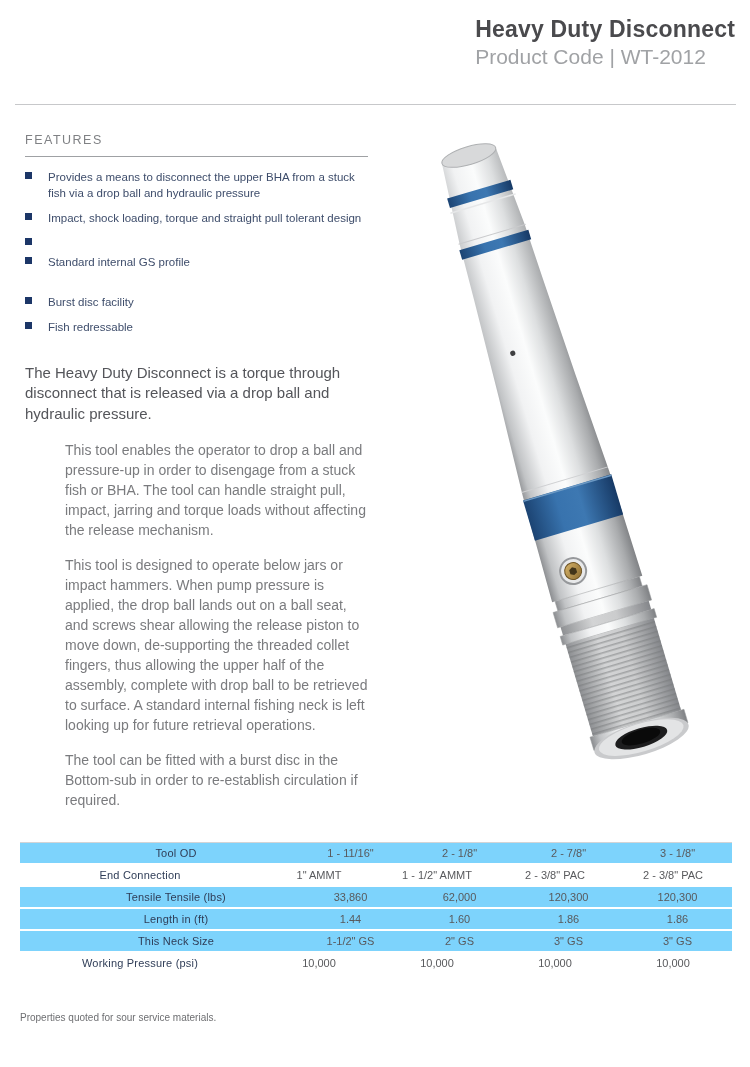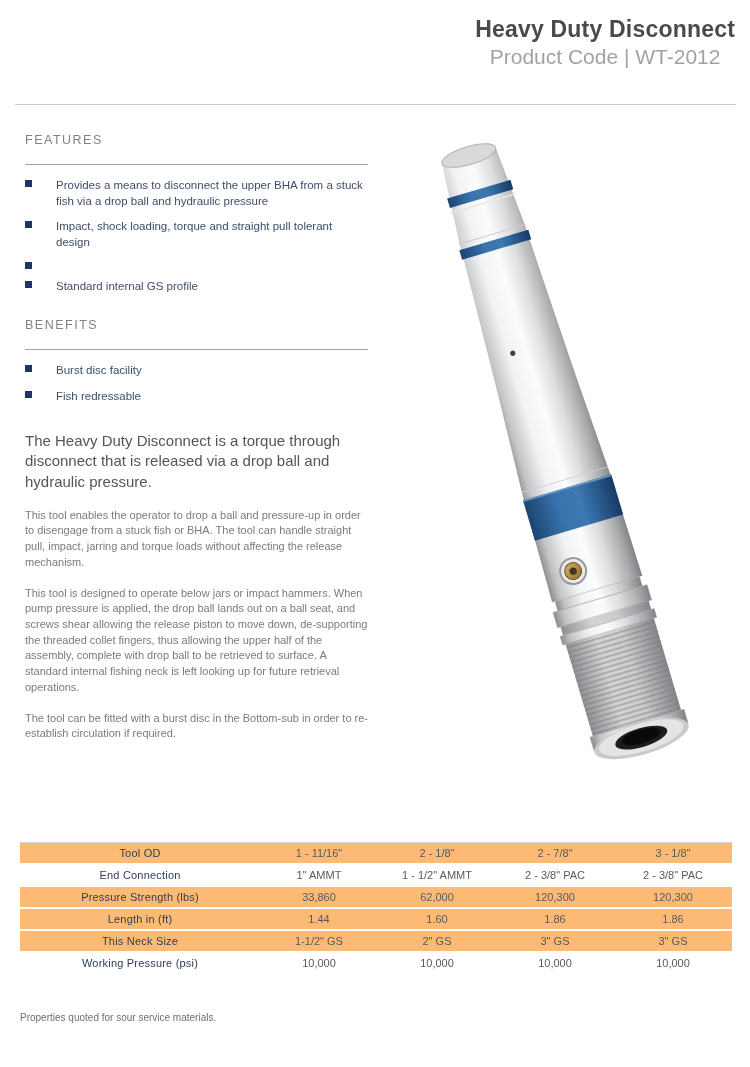--- a/index.html
+++ b/index.html
@@ -1,41 +1,41 @@
 <!DOCTYPE html>
 <html><head>
 <meta charset="utf-8">
 <style>
   html,body{margin:0;padding:0;background:#ffffff;}
   body{width:750px;height:1067px;font-family:"Liberation Sans",sans-serif;position:relative;overflow:hidden;}
   .page{position:absolute;inset:0;background:#fff;}
 
   
-  .header{position:absolute;top:16px;right:15px;text-align:center;}
+  .header{position:absolute;top:16px;right:15px;text-align:left;}
   .title{font-size:23px;font-weight:bold;color:#4a4a4d;letter-spacing:.2px;line-height:1.2;}
   .subtitle{font-size:21px;font-weight:400;color:#a0a2a5;line-height:1.25;}
   .header-rule{position:absolute;top:104px;left:15px;right:14px;border-top:1px solid #c7c8ca;}
 
   
   .left-col{position:absolute;left:25px;top:133px;width:343px;}
-  .section-heading{font-size:12.5px;color:#7f8184;letter-spacing:1.5px;padding-bottom:17px;border-bottom:1px solid #9fa1a4;}
+  .section-heading{font-size:12.5px;color:#7f8184;letter-spacing:1.5px;padding-bottom:9px;border-bottom:1px solid #9fa1a4;}
   .bullet-list{margin:12px 0 0 0;padding:0;list-style:none;}
-  .bullet-item{display:flex;gap:24px;margin-bottom:9px;font-size:11.5px;line-height:1.4;color:#3e4d6b;}
+  .bullet-item{display:flex;gap:16px;margin-bottom:9px;font-size:11.5px;line-height:1.4;color:#3e4d6b;}
   .bullet-square{width:7px;height:7px;background:#1c3667;flex:0 0 7px;margin-top:3px;}
   .benefits{margin-top:24px;}
   .lead{margin-top:27px;font-size:15px;font-weight:normal;color:#54555a;line-height:1.38;}
-  .para{margin-top:15px;font-size:11px;color:#7a7b7e;line-height:1.43;}
+  .para{margin-top:15px;font-size:14px;color:#7a7b7e;line-height:1.43;margin-left:40px;}
 
   
   .photo-wrap{position:absolute;left:378px;top:116px;width:372px;height:712px;}
 
   
   .spec-table{position:absolute;left:20px;top:842px;width:712px;border-top:1px solid #d3d4d6;}
   .trow{display:flex;align-items:center;height:20px;margin-bottom:2px;font-size:11px;}
-  .trow.stripe{background:#fdba74;}
+  .trow.stripe{background:#7dd3fc;padding-left:36px;}
   .tlabel{width:240px;text-align:center;color:#2f3d57;letter-spacing:.2px;}
   .tval{flex:1;text-align:center;color:#58595c;}
 
   .footnote{position:absolute;left:20px;top:1012px;font-size:10px;color:#6e6f72;}
 </style>
 </head>
 <body>
 
 <div class="page">
 
@@ -62,21 +62,20 @@
           <span class="bullet-square"></span>
         </li>
         <li class="bullet-item">
           <span class="bullet-square"></span>
           <span>Standard internal GS profile</span>
         </li>
       </ul>
     </div>
 
     <div class="benefits">
-      <div class="section-heading">BENEFITS</div>
       <ul class="bullet-list">
         <li class="bullet-item">
           <span class="bullet-square"></span>
           <span>Burst disc facility</span>
         </li>
         <li class="bullet-item">
           <span class="bullet-square"></span>
           <span>Fish redressable</span>
         </li>
       </ul>
@@ -169,21 +168,21 @@
       <div class="tval">3 - 1/8"</div>
     </div>
     <div class="trow">
       <div class="tlabel">End Connection</div>
       <div class="tval">1" AMMT</div>
       <div class="tval">1 - 1/2" AMMT</div>
       <div class="tval">2 - 3/8" PAC</div>
       <div class="tval">2 - 3/8" PAC</div>
     </div>
     <div class="trow stripe">
-      <div class="tlabel">Pressure Strength (lbs)</div>
+      <div class="tlabel">Tensile Tensile (lbs)</div>
       <div class="tval">33,860</div>
       <div class="tval">62,000</div>
       <div class="tval">120,300</div>
       <div class="tval">120,300</div>
     </div>
     <div class="trow stripe">
       <div class="tlabel">Length in (ft)</div>
       <div class="tval">1.44</div>
       <div class="tval">1.60</div>
       <div class="tval">1.86</div>

